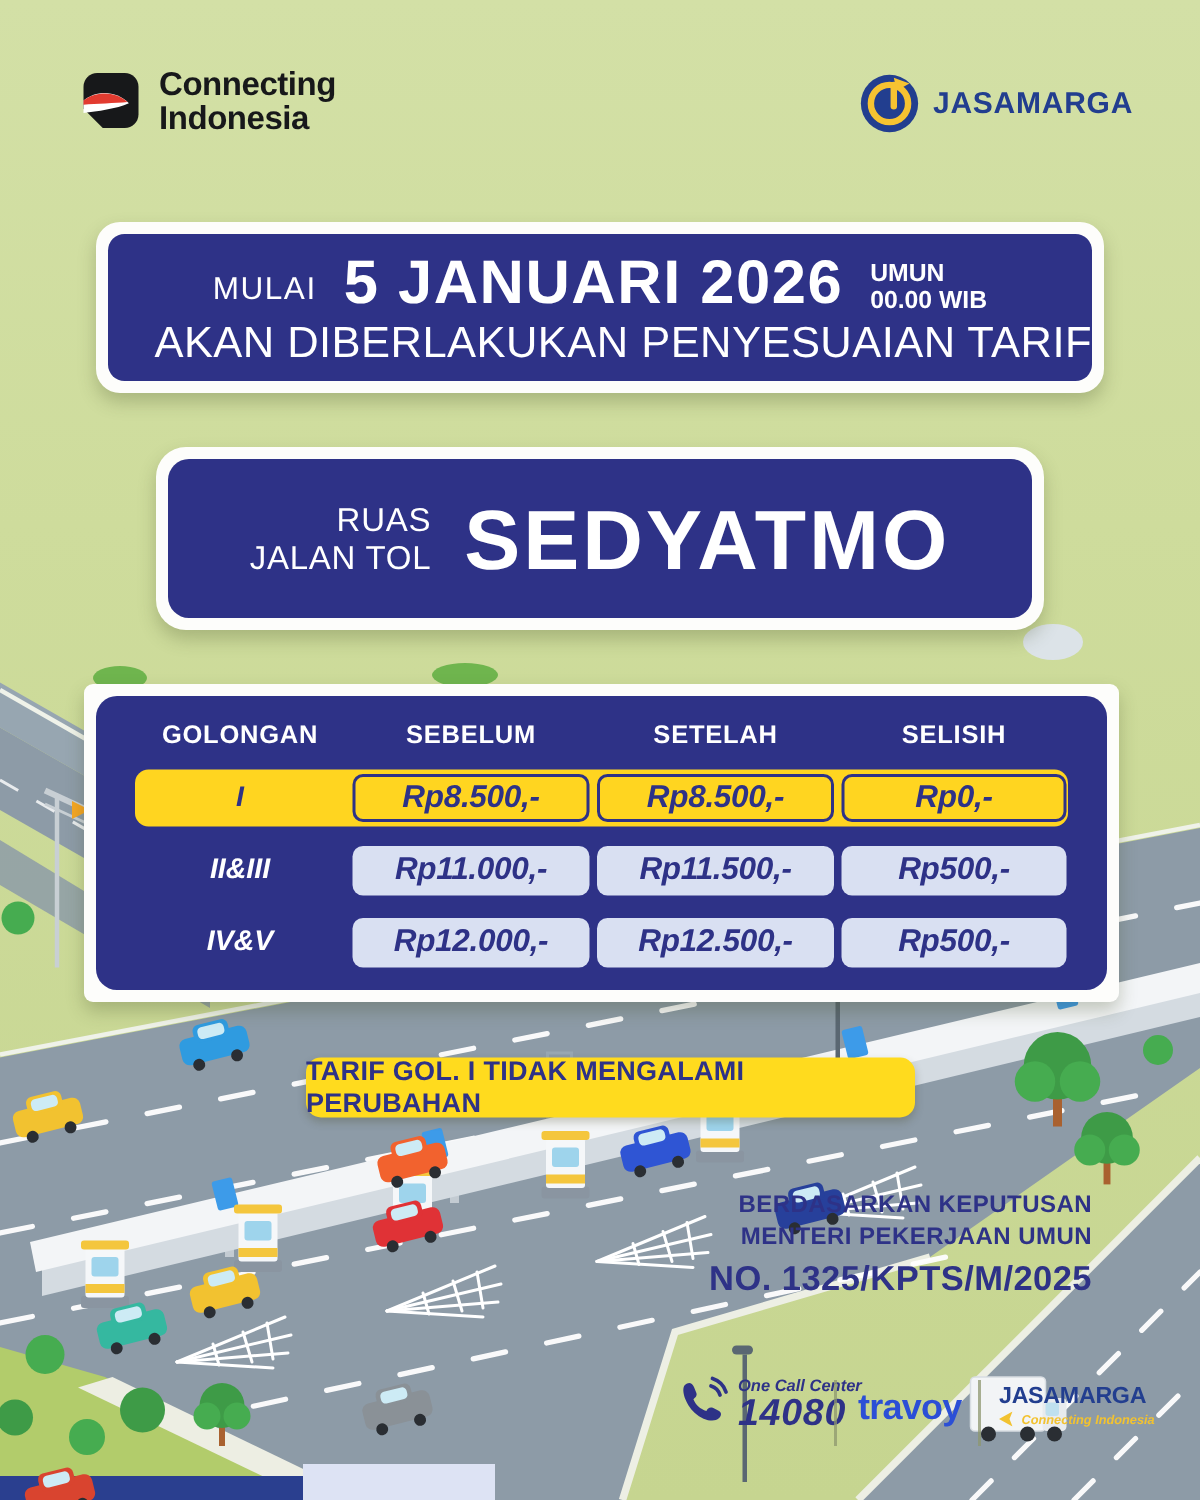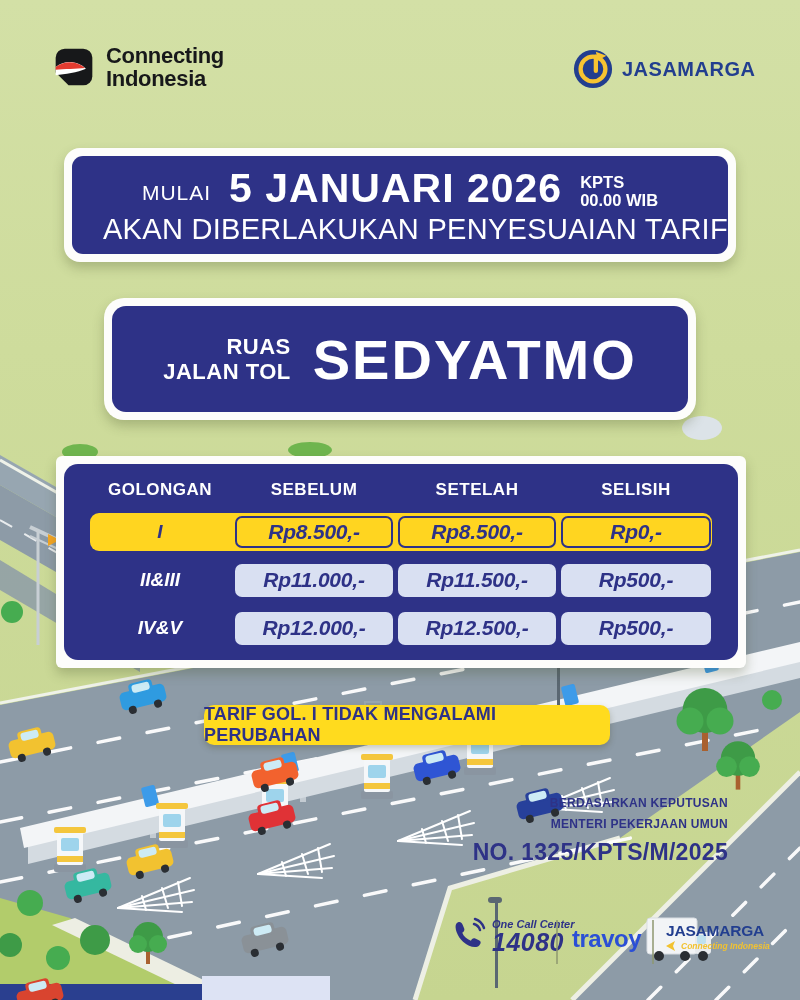--- a/index.html
+++ b/index.html
@@ -25,21 +25,21 @@
   .banner1{left:64px;top:148px;width:672px;height:114px;}
   .b1-line1{display:flex;align-items:center;justify-content:center;gap:18px;margin-top:9px;}
   .b1-mulai{font-weight:normal;font-size:21px;letter-spacing:1px;margin-top:8px;}
   .b1-date{font-weight:bold;font-size:41px;letter-spacing:1px;}
   .b1-pukul{font-weight:bold;font-size:16.5px;line-height:18px;text-align:left;margin-top:4px;}
   .b1-line2{text-align:right;font-weight:normal;font-size:29px;letter-spacing:0.3px;margin-top:1px;}
 
   
   .banner2{left:104px;top:298px;width:592px;height:122px;border-radius:20px;}
   .banner2 .navy{border-radius:14px;display:flex;align-items:center;justify-content:center;gap:22px;}
-  .b2-label{font-weight:bold;font-size:22px;line-height:25px;text-align:right;letter-spacing:0.5px;}
+  .b2-label{font-weight:normal;font-size:22px;line-height:25px;text-align:right;letter-spacing:0.5px;}
   .b2-name{font-weight:bold;font-size:56px;letter-spacing:2px;}
 
   
   .tariff{left:56px;top:456px;width:690px;height:212px;border-radius:6px;}
   .tariff .navy{border-radius:14px;padding:16px 26px 0 26px;box-sizing:border-box;}
   .thead,.trow{display:grid;grid-template-columns:140px 158px 158px 150px;column-gap:5px;align-items:center;}
   .thead{margin-bottom:13px;}
   .th{color:#FFFFFF;font-weight:bold;font-size:17px;text-align:center;letter-spacing:0.5px;}
   .trow{height:38px;margin-bottom:10px;position:relative;}
   .trow.hl{background:#FFD520;border-radius:9px;}
@@ -49,21 +49,21 @@
         font-size:21px;display:flex;align-items:center;justify-content:center;letter-spacing:-0.2px;}
   .trow.hl .cell{background:#FFD520;border:2.5px solid #2E3287;height:28px;}
 
   
   .badge{left:204px;top:705px;width:406px;height:40px;background:#FFDB1E;border-radius:10px;
          color:#2E3287;font-weight:bold;font-size:18px;letter-spacing:0.2px;
          display:flex;align-items:center;justify-content:center;box-shadow:0 3px 6px rgba(60,60,20,.25);}
 
   
   .decree{right:72px;top:793px;text-align:right;color:#2E3287;}
-  .decree .l{font-weight:bold;font-size:12px;line-height:21px;letter-spacing:0.3px;}
+  .decree .l{font-weight:bold;font-size:16px;line-height:21px;letter-spacing:0.3px;}
   .decree .big{font-weight:bold;font-size:23px;letter-spacing:0.3px;margin-top:4px;}
 
   
   .footer-call{left:450px;top:916px;display:flex;align-items:flex-start;gap:6px;color:#2E3287;}
   .cc-label{font-size:11px;font-weight:bold;font-style:italic;margin-top:2px;}
   .cc-num{font-size:25px;font-weight:bold;font-style:italic;letter-spacing:0.5px;line-height:24px;}
   .fdiv{position:absolute;width:2px;height:44px;background:#8E976F;opacity:0.75;z-index:2;}
   .travoy{left:572px;top:925px;color:#2B4FD6;font-weight:bold;font-size:24px;letter-spacing:-0.5px;}
   .jm-foot{left:666px;top:922px;}
   .jm-foot .name{color:#223E8F;font-weight:bold;font-size:15.5px;letter-spacing:-0.2px;}
@@ -251,21 +251,21 @@
     </svg>
     <span class="txt">JASAMARGA</span>
   </div>
 
   <div class="card banner1 layer">
     <div class="navy">
       <div class="b1-line1">
         <span class="b1-mulai">MULAI</span>
         <span class="b1-date">5 JANUARI 2026</span>
         <span class="b1-pukul">
-          <div>KPTS</div>
+          <div>UMUN</div>
           <div>00.00 WIB</div>
         </span>
       </div>
       <div class="b1-line2">AKAN DIBERLAKUKAN PENYESUAIAN TARIF</div>
     </div>
   </div>
 
   <div class="card banner2 layer">
     <div class="navy">
       <div class="b2-label">

